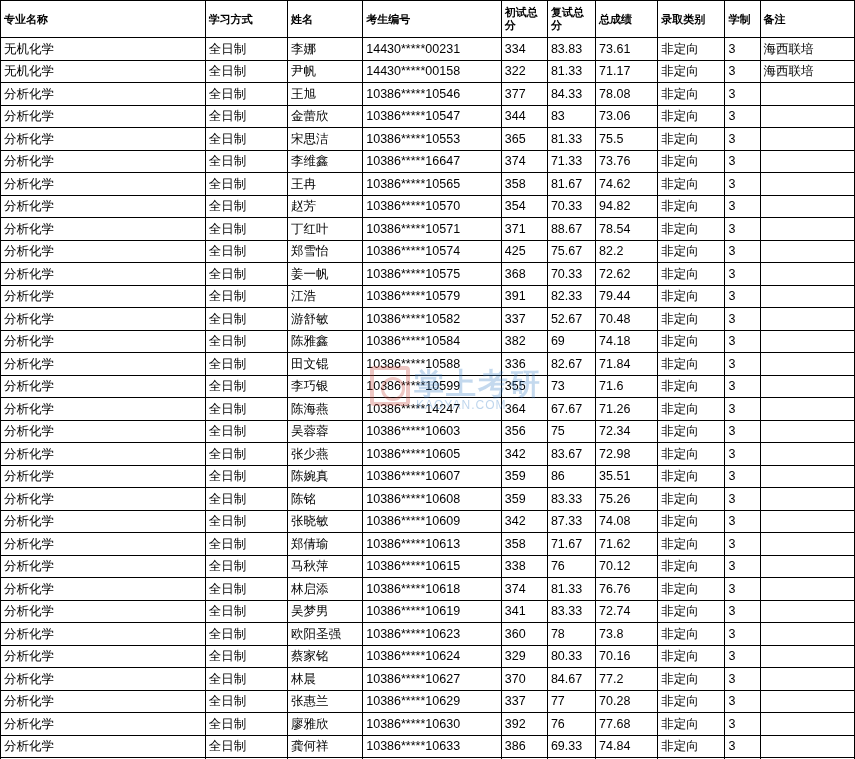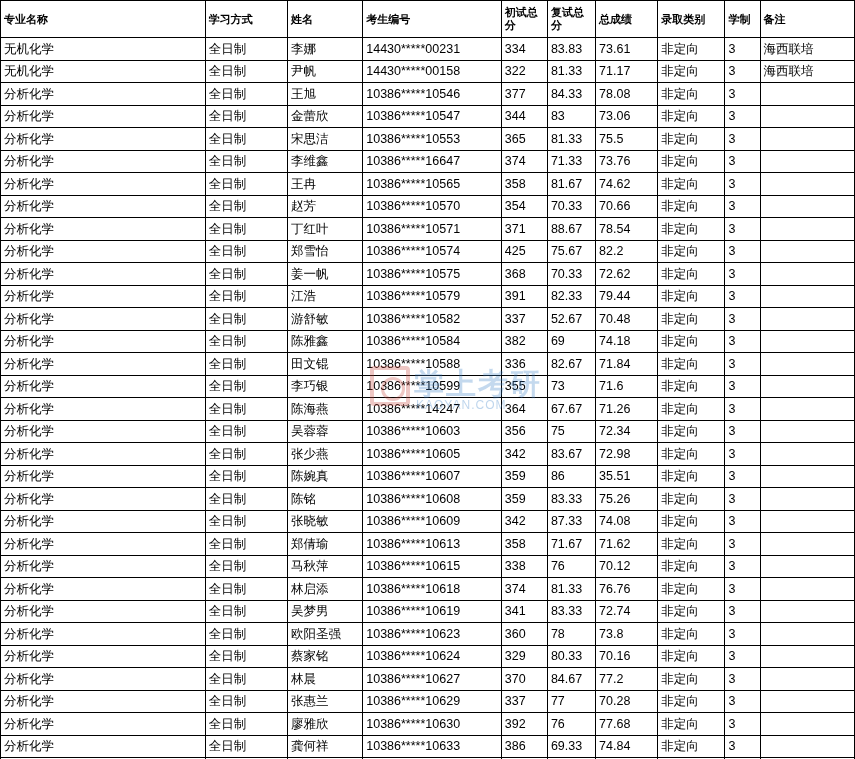--- a/index.html
+++ b/index.html
@@ -224,21 +224,21 @@
           <td>3</td>
           <td></td>
         </tr>
         <tr>
           <td>分析化学</td>
           <td>全日制</td>
           <td>赵芳</td>
           <td>10386*****10570</td>
           <td>354</td>
           <td>70.33</td>
-          <td>70.66</td>
+          <td>94.82</td>
           <td>非定向</td>
           <td>3</td>
           <td></td>
         </tr>
         <tr>
           <td>分析化学</td>
           <td>全日制</td>
           <td>丁红叶</td>
           <td>10386*****10571</td>
           <td>371</td>

